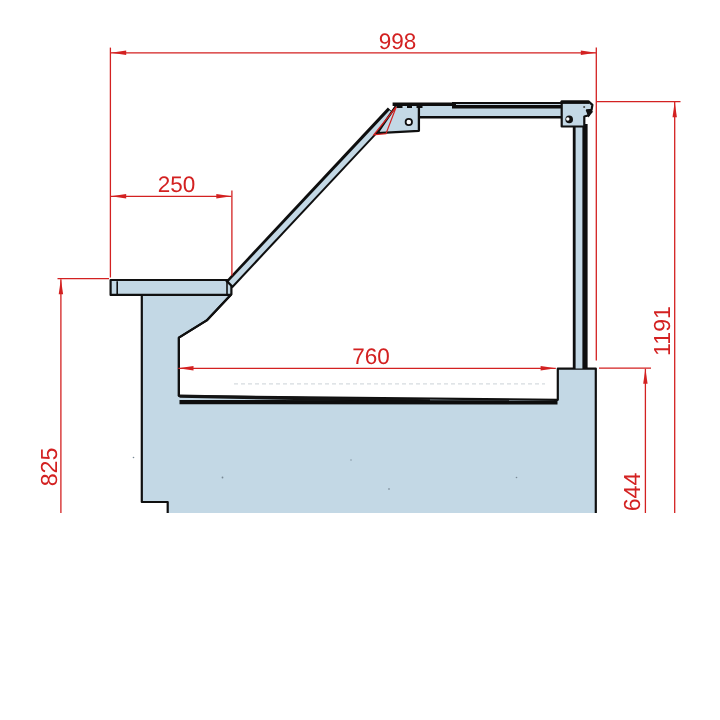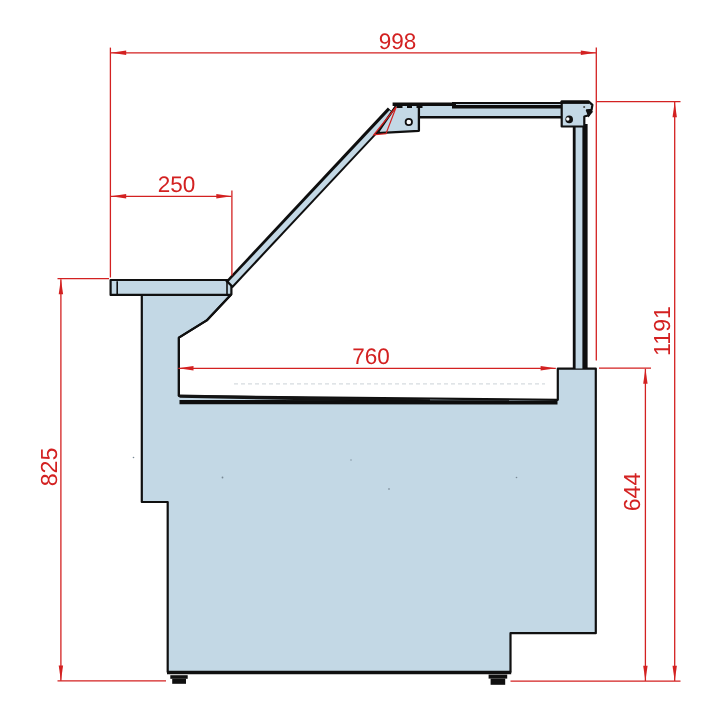--- a/index.html
+++ b/index.html
@@ -1,16 +1,16 @@
 <!DOCTYPE html>
 <html><head>
 <meta charset="utf-8">
 <style>
   html,body{margin:0;padding:0;background:#ffffff;}
-  .wrap{width:720px;height:720px;position:relative;background:#ffffff;}
+  .wrap{width:720px;height:513px;position:relative;background:#ffffff;}
   text{font-family:"Liberation Sans",sans-serif;fill:#d32121;text-rendering:geometricPrecision;}
 </style>
 </head>
 <body>
 <div class="wrap">
 <svg width="720" height="720" viewBox="0 0 720 720">
 
   <rect x="0" y="0" width="720" height="720" fill="#ffffff"></rect>
 
   <path d="M110.6,280.0 H229.2 Q231.6,280.4 231.4,283.4 V294.2 L206.7,320.4 L178.9,337.6 V396 L557.8,399.8 V368.6 H595.8 V633.2 H510.5 V671.9 H167.7 V502 H141.8 V295.0 H110.6 Z" fill="#c3d8e5" stroke="#101010" stroke-width="2.2" stroke-linejoin="round"></path>

